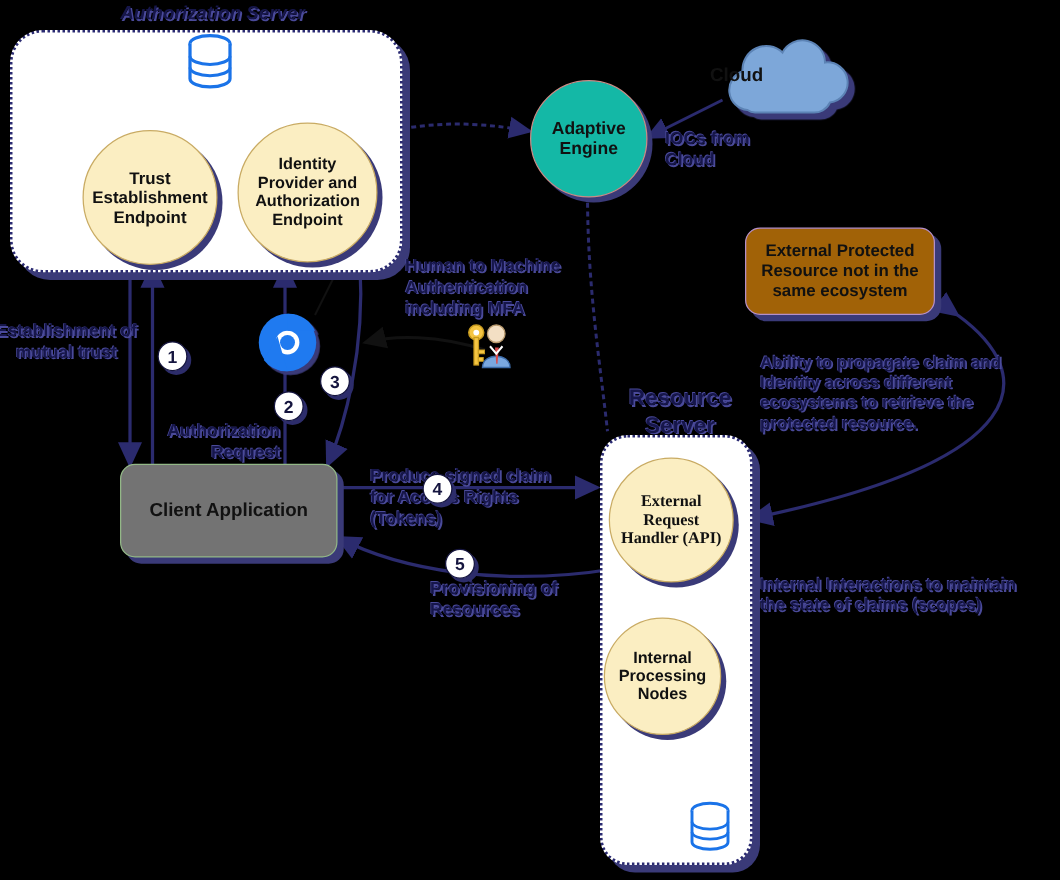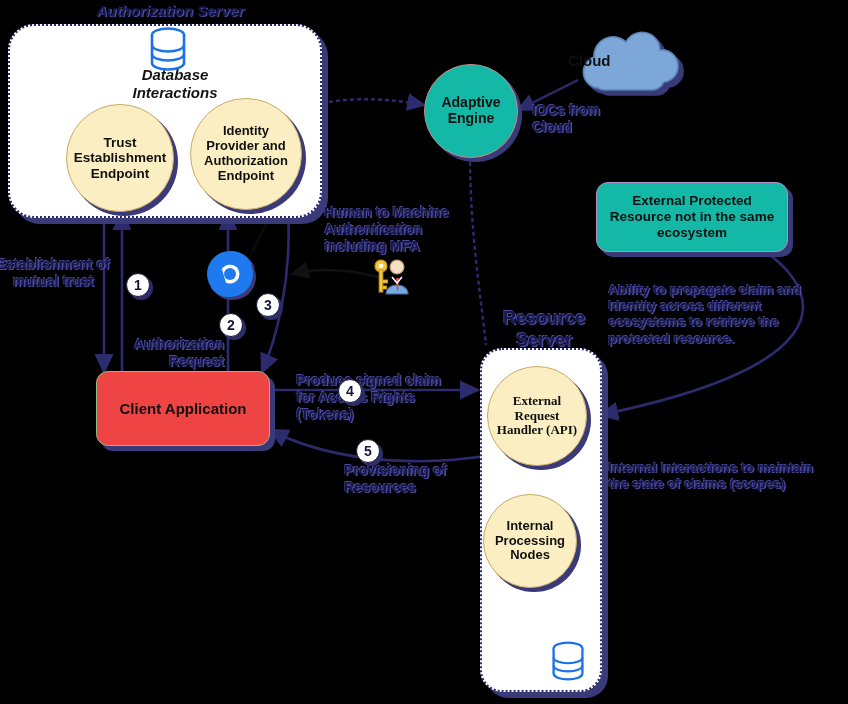--- a/index.html
+++ b/index.html
@@ -104,39 +104,38 @@
 
   <div class="container" style="left:8px;top:24px;width:310px;height:190px;"></div>
 
   <svg class="db" style="left:148px;top:26px;" width="40" height="46" viewBox="0 0 40 46">
     <ellipse cx="20" cy="9" rx="16" ry="6.5" fill="#fff" stroke="#1a73e8" stroke-width="2.6"></ellipse>
     <path d="M4,9 L4,37 A16,6.5 0 0 0 36,37 L36,9" fill="#fff" stroke="#1a73e8" stroke-width="2.6"></path>
     <path d="M4,19 A16,6.5 0 0 0 36,19" fill="none" stroke="#1a73e8" stroke-width="2.4"></path>
     <path d="M4,28 A16,6.5 0 0 0 36,28" fill="none" stroke="#1a73e8" stroke-width="2.4"></path>
   </svg>
 
-  <div class="lbl-dark" style="left:120px;top:66px;width:110px;font-size:15px;">Database Interactions</div>
 
   <div class="circle yellow" style="left:66px;top:104px;width:108px;height:108px;font-size:13.5px;padding:0 6px;
               box-sizing:border-box;">Trust Establishment Endpoint</div>
 
   <div class="circle yellow" style="left:190px;top:98px;width:112px;height:112px;font-size:13px;padding:0 4px;
               box-sizing:border-box;">Identity Provider and Authorization Endpoint</div>
 
   <div class="circle pink" style="left:424px;top:64px;width:92px;height:92px;font-size:14px;">Adaptive Engine</div>
 
   <svg class="cloud" style="left:568px;top:30px;" width="120" height="66" viewBox="0 0 120 66">
     <path d="M30,58 A16,16 0 0 1 26,27 A19,19 0 0 1 58,12 A18,18 0 0 1 92,20
              A16,16 0 0 1 96,52 A14,14 0 0 1 82,60 L36,60 A12,12 0 0 1 30,58 Z" fill="#7da7d9" stroke="#5c83b5" stroke-width="1.6"></path>
   </svg>
   <div class="cloud-txt" style="left:568px;top:52px;width:120px;text-align:left;font-size:15px;">Cloud</div>
 
   <div class="lbl" style="left:532px;top:102px;width:90px;font-size:14px;">IOCs from Cloud</div>
 
-  <div class="plain-box" style="left:596px;top:182px;width:192px;height:70px;background:#14b8a6;
+  <div class="plain-box" style="left:596px;top:182px;width:152px;height:70px;background:#a16207;
               border:1.6px solid #b48fc9;font-size:13.5px;padding:16px 8px;box-sizing:border-box;">External Protected Resource not in the same ecosystem</div>
 
   <div class="lbl" style="left:608px;top:282px;width:198px;font-size:13.5px;">Ability to propagate claim and Identity across different ecosystems to retrieve the protected resource.</div>
 
   <svg class="chrome" style="left:206px;top:250px;" width="48" height="48" viewBox="0 0 48 48">
     <circle cx="24" cy="24" r="23" fill="#1f7af0"></circle>
     <circle cx="24" cy="24" r="9.5" fill="#fff"></circle>
     <circle cx="24" cy="24" r="6" fill="#1f7af0"></circle>
     <path d="M24,14.5 L46,14.5 A23,23 0 0 0 24,1 Z" fill="#1f7af0"></path>
     <path d="M16,19 L5,38 A23,23 0 0 0 24,47 Z" fill="#1f7af0"></path>
@@ -150,21 +149,21 @@
     <rect x="7.2" y="12" width="3.6" height="22" fill="#f5c542" stroke="#c79a1e" stroke-width="1"></rect>
     <rect x="10.6" y="22" width="5" height="3" fill="#f5c542" stroke="#c79a1e" stroke-width="0.8"></rect>
     <rect x="10.6" y="28" width="4" height="3" fill="#f5c542" stroke="#c79a1e" stroke-width="0.8"></rect>
 
     <circle cx="25" cy="9" r="7" fill="#f3dfc4" stroke="#b99a6e" stroke-width="1.1"></circle>
     <path d="M14,36 C14,24 36,24 36,36 Z" fill="#7aa8e0" stroke="#3c6ba8" stroke-width="1.1"></path>
     <path d="M24,20 L27,20 L26,33 L25,33 Z" fill="#d94b4b"></path>
     <path d="M20,19 L25,25 L30,19" fill="none" stroke="#fff" stroke-width="1.6"></path>
   </svg>
 
-  <div class="plain-box" style="left:96px;top:371px;width:172px;height:73px;background:#ef4444;
+  <div class="plain-box" style="left:96px;top:371px;width:172px;height:73px;background:#737373;
               border:1.6px solid #93b887;font-size:15px;">Client Application</div>
 
   <div class="lbl" style="left:498px;top:308px;width:92px;font-size:18px;text-align:center;">Resource Server</div>
 
   <div class="container" style="left:480px;top:348px;width:118px;height:340px;border-radius:22px;"></div>
 
   <div class="circle yellow" style="left:487px;top:366px;width:100px;height:100px;font-size:13px;padding:0 4px;
               box-sizing:border-box;font-family:Liberation Serif, serif;">External Request Handler (API)</div>
 
   <div class="circle yellow" style="left:483px;top:494px;width:94px;height:94px;font-size:13px;padding:0 4px;

